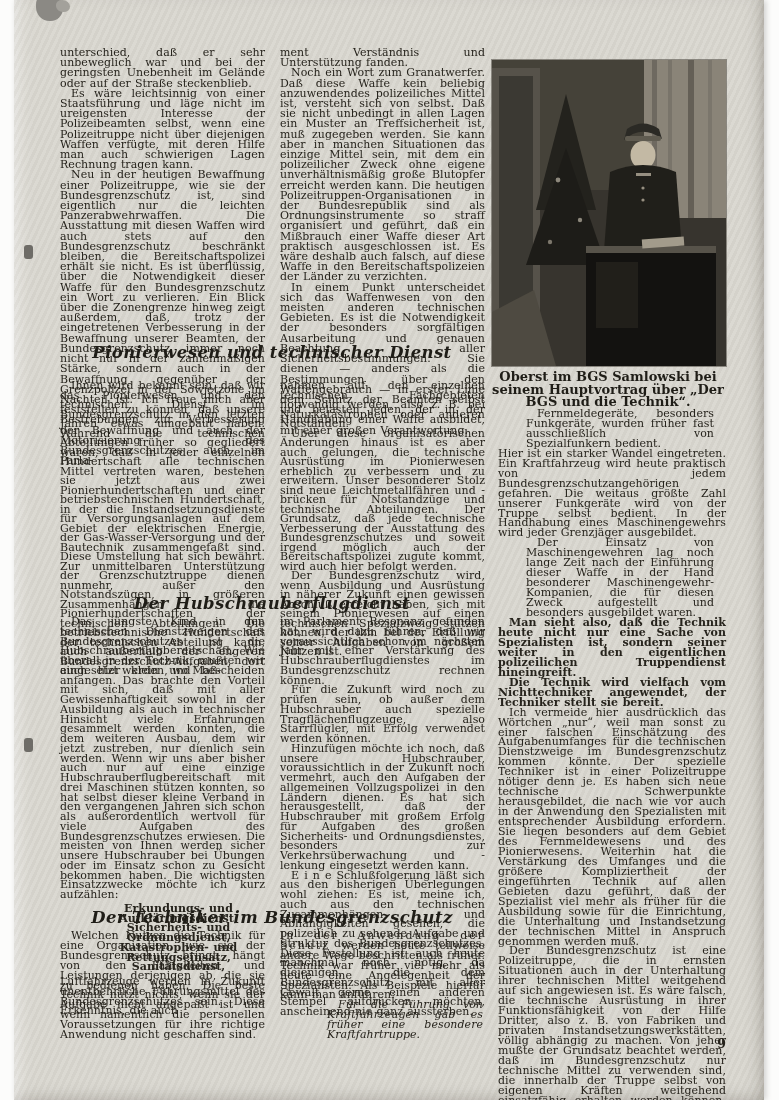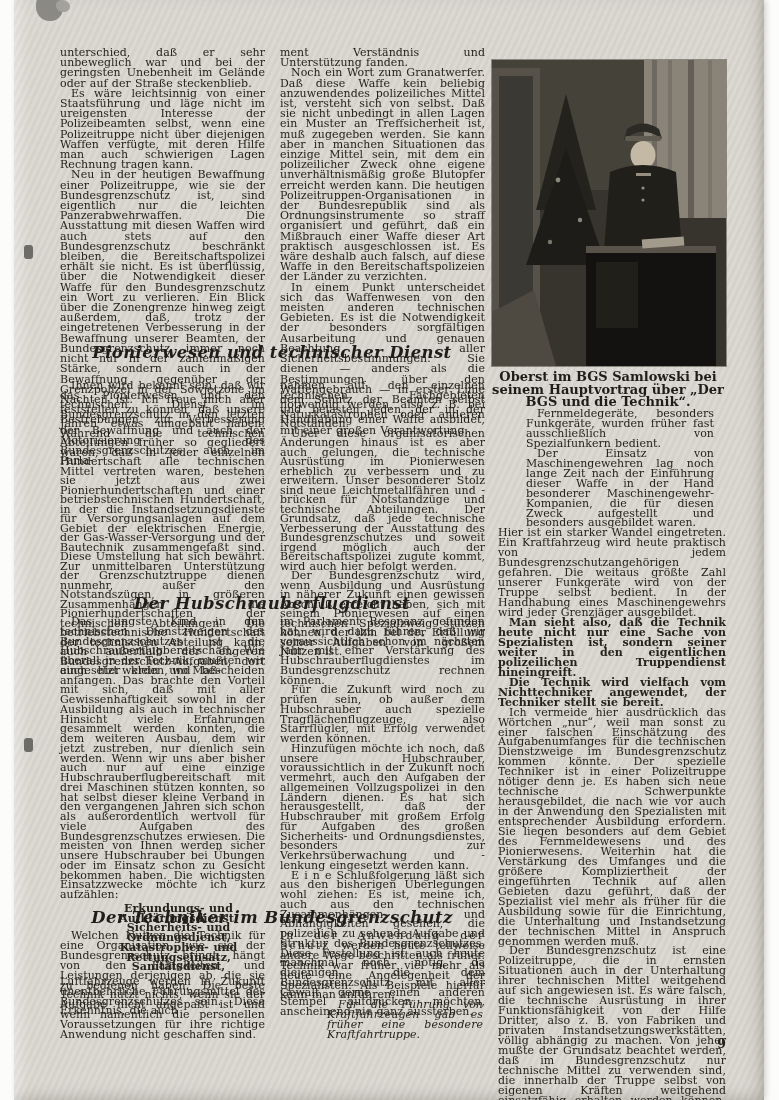--- a/index.html
+++ b/index.html
@@ -91,22 +91,22 @@
     <rect x="94" y="190" width="130" height="116" fill="#131210"></rect>
     <rect x="94" y="186" width="130" height="7" fill="#57534a"></rect>
     <rect x="150" y="178" width="42" height="9" fill="#a29b8b" transform="rotate(-4 171 182)"></rect>
     <rect x="104" y="202" width="42" height="66" fill="#211f1a"></rect>
   </svg>
 </div>
 <div class="caption">Oberst im BGS Samlowski bei seinem Hauptvortrag über „Der BGS und die Technik“.</div>
 
 <div class="col col-right">
     <p class="para example">Fernmeldegeräte, besonders Funkgeräte, wurden früher fast ausschließlich von Spezialfunkern bedient.</p>
+    <p class="para cont">Hier ist ein starker Wandel eingetreten. Ein Kraftfahrzeug wird heute praktisch von jedem Bundesgrenzschutzangehörigen gefahren. Die weitaus größte Zahl unserer Funkgeräte wird von der Truppe selbst bedient. In der Handhabung eines Maschinengewehrs wird jeder Grenzjäger ausgebildet.</p>
     <p class="para example">Der Einsatz von Maschinengewehren lag noch lange Zeit nach der Einführung dieser Waffe in der Hand besonderer Maschinengewehr-Kompanien, die für diesen Zweck aufgestellt und besonders ausgebildet waren.</p>
-    <p class="para cont">Hier ist ein starker Wandel eingetreten. Ein Kraftfahrzeug wird heute praktisch von jedem Bundesgrenzschutzangehörigen gefahren. Die weitaus größte Zahl unserer Funkgeräte wird von der Truppe selbst bedient. In der Handhabung eines Maschinengewehrs wird jeder Grenzjäger ausgebildet.</p>
     <p class="para bold">Man sieht also, daß die Technik heute nicht nur eine Sache von Spezialisten ist, sondern seiner weiter in den eigentlichen polizeilichen Truppendienst hineingreift.</p>
     <p class="para bold">Die Technik wird vielfach vom Nichttechniker angewendet, der Techniker stellt sie bereit.</p>
     <p class="para">Ich vermeide hier ausdrücklich das Wörtchen „nur“, weil man sonst zu einer falschen Einschätzung des Aufgabenumfanges für die technischen Dienstzweige im Bundesgrenzschutz kommen könnte. Der spezielle Techniker ist in einer Polizeitruppe nötiger denn je. Es haben sich neue technische Schwerpunkte herausgebildet, die nach wie vor auch in der Anwendung den Spezialisten mit entsprechender Ausbildung erfordern. Sie liegen besonders auf dem Gebiet des Fernmeldewesens und des Pionierwesens. Weiterhin hat die Verstärkung des Umfanges und die größere Kompliziertheit der eingeführten Technik auf allen Gebieten dazu geführt, daß der Spezialist viel mehr als früher für die Ausbildung sowie für die Einrichtung, die Unterhaltung und Instandsetzung der technischen Mittel in Anspruch genommen werden muß.</p>
     <p class="para">Der Bundesgrenzschutz ist eine Polizeitruppe, die in ernsten Situationen auch in der Unterhaltung ihrer technischen Mittel weitgehend auf sich angewiesen ist. Es wäre falsch, die technische Ausrüstung in ihrer Funktionsfähigkeit von der Hilfe Dritter, also z. B. von Fabriken und privaten Instandsetzungswerkstätten, völlig abhängig zu machen. Von jeher mußte der Grundsatz beachtet werden, daß im Bundesgrenzschutz nur technische Mittel zu verwenden sind, die innerhalb der Truppe selbst von eigenen Kräften weitgehend einsatzfähig erhalten werden können. Diese Forderung ist nur zu erfüllen, wenn wir einen Stamm hochwertiger Fachkräfte besitzen.</p>
   </div>
 
 <div class="section-heading h-pionier">Pionierwesen und technischer Dienst</div>
 <div class="col col-pionier c1">
     <p class="para">Ihnen wird bekannt sein, daß wir das Pionierwesen und den technischen Dienst im Bundesgrenzschutz in den letzten Jahren etwas umgebaut haben. Während die technischen Abteilungen früher so gegliedert waren, daß in jeder einzelnen Hundertschaft alle technischen Mittel vertreten waren, bestehen sie jetzt aus zwei Pionierhundertschaften und einer betriebstechnischen Hundertschaft, in der die Instandsetzungsdienste für Versorgungsanlagen auf dem Gebiet der elektrischen Energie, der Gas-Wasser-Versorgung und der Bautechnik zusammengefaßt sind. Diese Umstellung hat sich bewährt. Zur unmittelbaren Unterstützung der Grenzschutztruppe dienen nunmehr, außer den Notstandszügen, in größeren Zusammenhängen die Pionierhundertschaften der technischen Abteilungen. Die betriebstechnische Hundertschaft der technischen Abteilung kann, auch außerhalb der engeren Bundesgrenzschutz-Aufgaben, dort eingesetzt werden, wo Maß-</p>
   </div>

